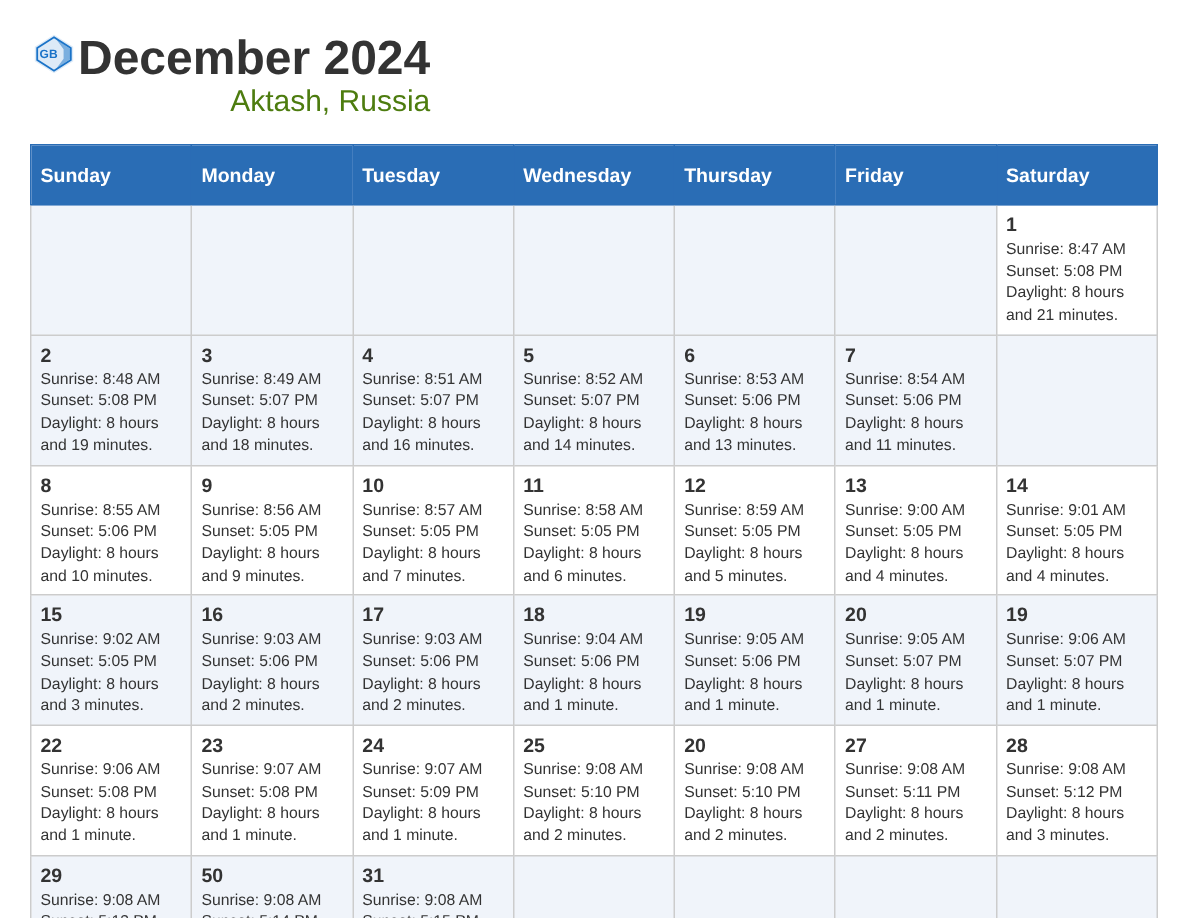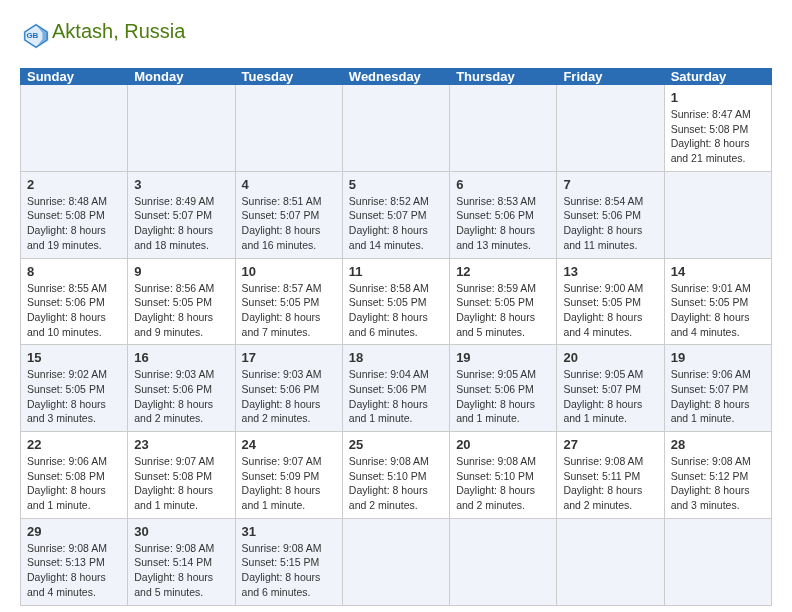--- a/index.html
+++ b/index.html
@@ -49,21 +49,21 @@
     table {
       width: 100%;
       border-collapse: collapse;
       font-size: 11px;
     }
     thead tr {
       background-color: #2a6db5;
       color: #fff;
     }
     thead th {
-      padding: 0 6px;
+      padding: 12px 6px;
       font-size: 13px;
       font-weight: bold;
       text-align: left;
       border: 1px solid #2a6db5;
     }
     tbody tr {
       vertical-align: top;
     }
     tbody tr:nth-child(odd) {
       background-color: #fff;
@@ -99,20 +99,21 @@
 <div class="header">
   <div class="logo">
     <svg class="logo-icon" viewBox="0 0 40 40">
       <polygon points="20,4 36,14 36,26 20,36 4,26 4,14" fill="#1a73c8" opacity="0.15"></polygon>
       <polygon points="22,8 34,16 34,24 22,32 28,24 28,16" fill="#1a73c8" opacity="0.5"></polygon>
       <polygon points="20,6 34,15 34,25 20,34 6,25 6,15" fill="none" stroke="#1a73c8" stroke-width="1.5"></polygon>
       <text x="8" y="23" font-size="10" font-weight="bold" fill="#1a73c8">GB</text>
     </svg>
   </div>
   <div class="title-block">
+    <div class="main-title">December 2024</div>
     <div class="subtitle">Aktash, Russia</div>
   </div>
 </div>
 
 <table>
   <thead>
     <tr>
     <th>Sunday</th>
         <th>Monday</th>
         <th>Tuesday</th>
@@ -163,21 +164,21 @@
         <td><span class="day-num">22</span><span class="day-info">Sunrise: 9:06 AM<br>Sunset: 5:08 PM<br>Daylight: 8 hours and 1 minute.</span></td>
         <td><span class="day-num">23</span><span class="day-info">Sunrise: 9:07 AM<br>Sunset: 5:08 PM<br>Daylight: 8 hours and 1 minute.</span></td>
         <td><span class="day-num">24</span><span class="day-info">Sunrise: 9:07 AM<br>Sunset: 5:09 PM<br>Daylight: 8 hours and 1 minute.</span></td>
         <td><span class="day-num">25</span><span class="day-info">Sunrise: 9:08 AM<br>Sunset: 5:10 PM<br>Daylight: 8 hours and 2 minutes.</span></td>
         <td><span class="day-num">20</span><span class="day-info">Sunrise: 9:08 AM<br>Sunset: 5:10 PM<br>Daylight: 8 hours and 2 minutes.</span></td>
         <td><span class="day-num">27</span><span class="day-info">Sunrise: 9:08 AM<br>Sunset: 5:11 PM<br>Daylight: 8 hours and 2 minutes.</span></td>
         <td><span class="day-num">28</span><span class="day-info">Sunrise: 9:08 AM<br>Sunset: 5:12 PM<br>Daylight: 8 hours and 3 minutes.</span></td>
       </tr>
       <tr>
         <td><span class="day-num">29</span><span class="day-info">Sunrise: 9:08 AM<br>Sunset: 5:13 PM<br>Daylight: 8 hours and 4 minutes.</span></td>
-        <td><span class="day-num">30</span><span class="day-info">Sunrise: 9:08 AM<br>Sunset: 5:14 PM<br>Daylight: 8 hours and 5 minutes.</span></td>
+        <td><span class="day-num">50</span><span class="day-info">Sunrise: 9:08 AM<br>Sunset: 5:14 PM<br>Daylight: 8 hours and 5 minutes.</span></td>
         <td><span class="day-num">31</span><span class="day-info">Sunrise: 9:08 AM<br>Sunset: 5:15 PM<br>Daylight: 8 hours and 6 minutes.</span></td>
         <td class="empty-cell"></td>
         <td class="empty-cell"></td>
         <td class="empty-cell"></td>
         <td class="empty-cell"></td>
       </tr>
     </tbody>
 </table>
 
 </body></html>

